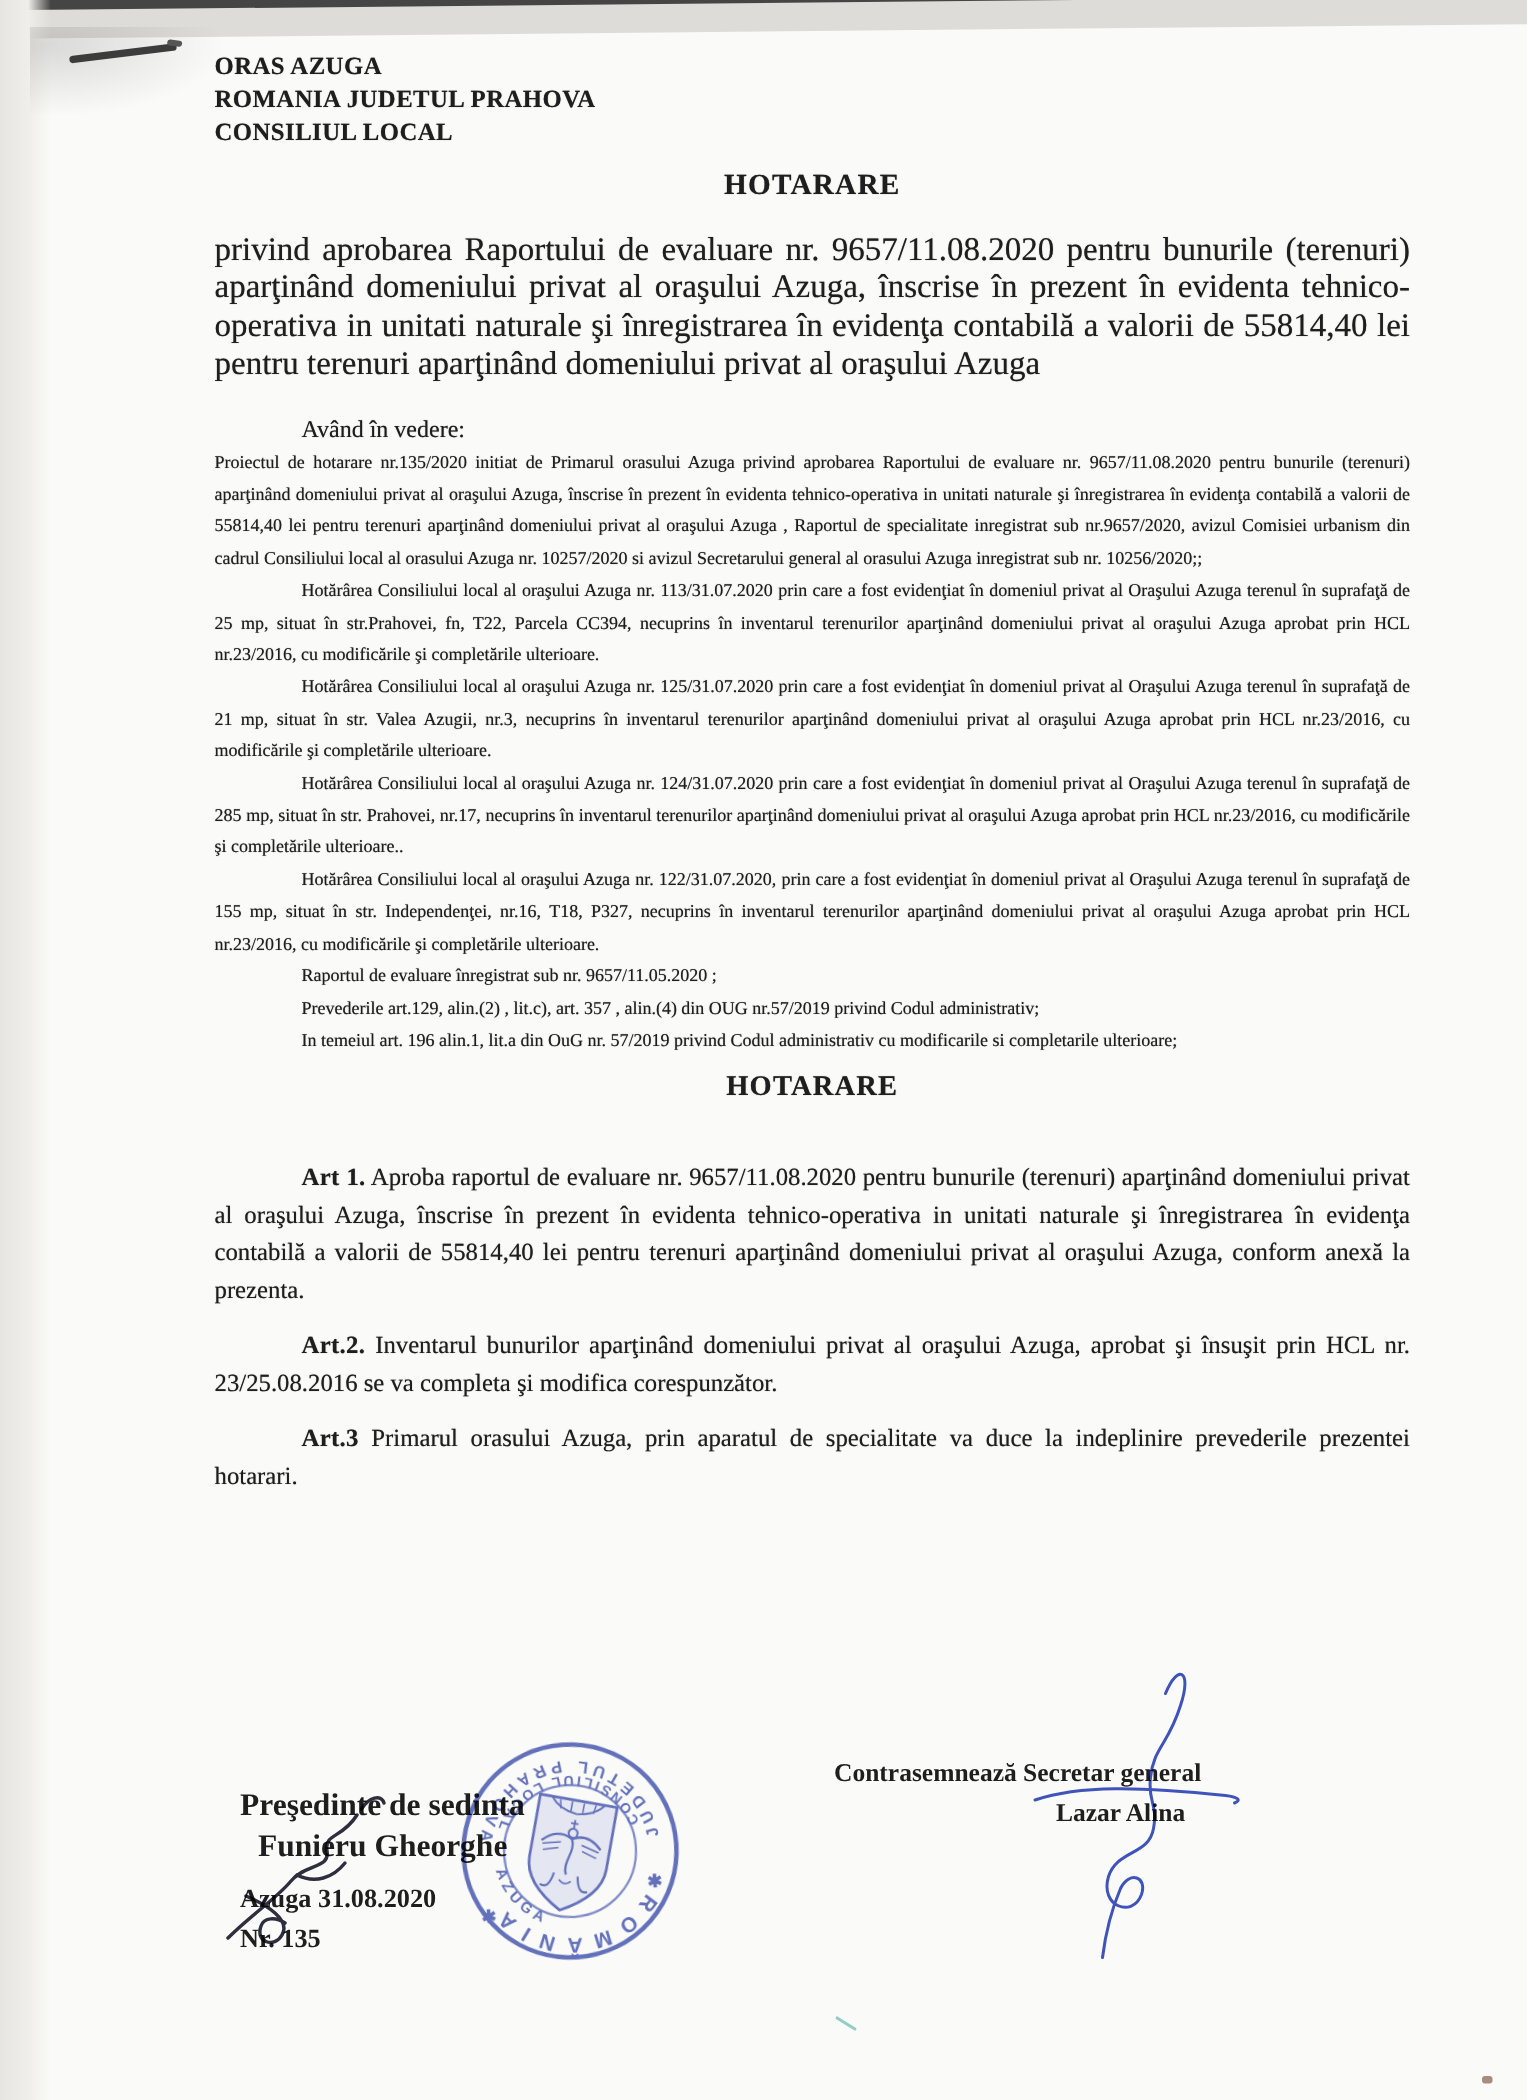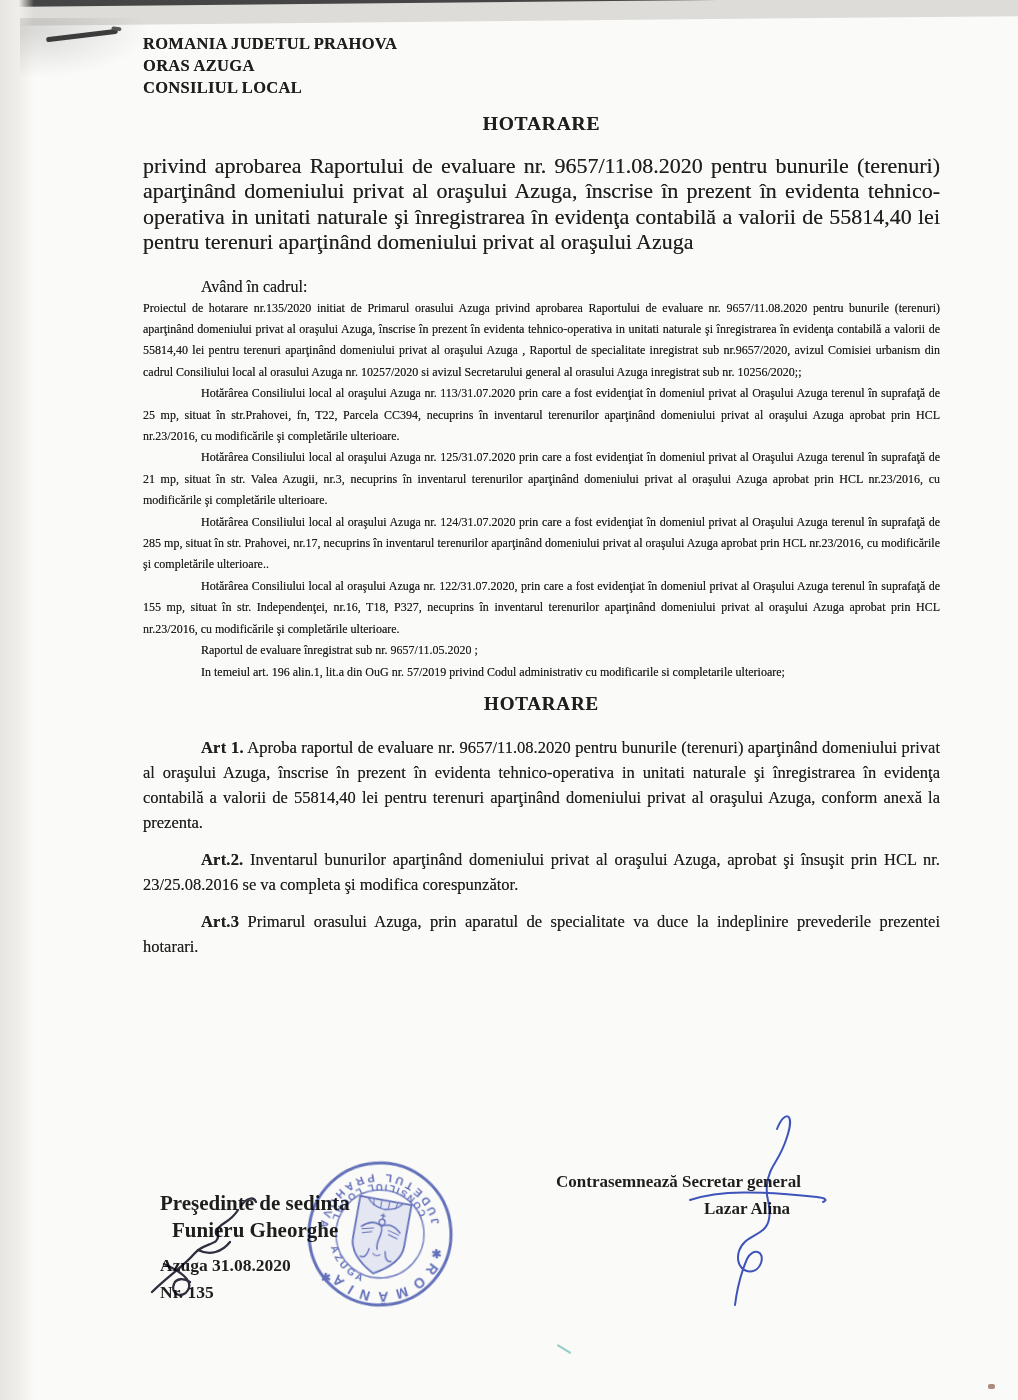--- a/index.html
+++ b/index.html
@@ -28,21 +28,21 @@
   .hdr{font-weight:bold;font-size:16.5px;line-height:22px;letter-spacing:.3px;}
   .title{font-weight:bold;font-size:19.5px;text-align:center;letter-spacing:.8px;margin-top:14px;}
   .title2{font-weight:bold;font-size:19px;text-align:center;letter-spacing:.8px;margin-top:10px;}
   .intro{font-size:22px;line-height:25.3px;text-align:justify;margin-top:18px;}
   .preamble{margin-top:16px;}
   .pre-head{font-size:16px;line-height:21.4px;text-indent:58px;}
   .pre-p{font-size:12px;line-height:21.4px;text-align:justify;margin:0;}
   .ind{text-indent:58px;}
   .adopt{font-weight:bold;font-size:16.5px;text-indent:58px;line-height:21.4px;margin:0;}
   .art{font-size:16.5px;line-height:25px;text-align:justify;text-indent:58px;margin:0;}
-  .art-1{margin-top:20px;}
+  .art-1{margin-top:36px;}
   .art-sp{margin-top:12px;}
   .art b{letter-spacing:.2px;}
   
   .sig-left{position:absolute;left:160px;top:1170px;font-weight:bold;font-size:21px;line-height:27px;margin-top:20px;}
   .sig-left .nm{margin-left:12px;}
   .sig-right{position:absolute;left:556px;top:1168px;font-weight:bold;font-size:17px;line-height:27px;}
   .sig-right .nm{margin-left:148px;}
   .date-block{position:absolute;left:160px;top:1252px;font-weight:bold;font-size:17.5px;line-height:27px;}
   .stamp{position:absolute;left:296px;top:1150px;width:168px;height:168px;opacity:.85;
          filter:blur(.3px);mix-blend-mode:multiply;transform:rotate(-4deg);}
@@ -57,35 +57,36 @@
 
   <div class="edge-lid"></div>
   <div class="edge-top"></div>
   <div class="edge-left"></div>
   <div class="corner-shadow"></div>
   <div class="staple"></div>
   <div class="speck-teal"></div>
   <div class="speck-brown"></div>
 
   <div class="content">
+    <div class="hdr">ORAS AZUGA</div>
     <div class="hdr">ROMANIA JUDETUL PRAHOVA</div>
-    <div class="hdr">ORAS AZUGA</div>
     <div class="hdr">CONSILIUL LOCAL</div>
 
     <div class="title">HOTARARE</div>
     <p class="intro">privind aprobarea Raportului de evaluare nr. 9657/11.08.2020 pentru bunurile (terenuri) aparţinând domeniului privat al oraşului Azuga, înscrise în prezent în evidenta tehnico-operativa in unitati naturale şi înregistrarea în evidenţa contabilă a valorii de 55814,40 lei pentru terenuri aparţinând domeniului privat al oraşului Azuga</p>
 
     <div class="preamble">
-      <div class="pre-head">Având în cadrul:</div>
+      <div class="pre-head">Având în vedere:</div>
       <p class="pre-p">Proiectul de hotarare nr.135/2020 initiat de Primarul orasului Azuga privind aprobarea Raportului de evaluare nr. 9657/11.08.2020 pentru bunurile (terenuri) aparţinând domeniului privat al oraşului Azuga, înscrise în prezent în evidenta tehnico-operativa in unitati naturale şi înregistrarea în evidenţa contabilă a valorii de 55814,40 lei pentru terenuri aparţinând domeniului privat al oraşului Azuga , Raportul de specialitate inregistrat sub nr.9657/2020, avizul Comisiei urbanism din cadrul Consiliului local al orasului Azuga nr. 10257/2020 si avizul Secretarului general al orasului Azuga inregistrat sub nr. 10256/2020;;</p>
       <p class="pre-p ind">Hotărârea Consiliului local al oraşului Azuga nr. 113/31.07.2020 prin care a fost evidenţiat în domeniul privat al Oraşului Azuga terenul în suprafaţă de 25 mp, situat în str.Prahovei, fn, T22, Parcela CC394, necuprins în inventarul terenurilor aparţinând domeniului privat al oraşului Azuga aprobat prin HCL nr.23/2016, cu modificările şi completările ulterioare.</p>
       <p class="pre-p ind">Hotărârea Consiliului local al oraşului Azuga nr. 125/31.07.2020 prin care a fost evidenţiat în domeniul privat al Oraşului Azuga terenul în suprafaţă de 21 mp, situat în str. Valea Azugii, nr.3, necuprins în inventarul terenurilor aparţinând domeniului privat al oraşului Azuga aprobat prin HCL nr.23/2016, cu modificările şi completările ulterioare.</p>
       <p class="pre-p ind">Hotărârea Consiliului local al oraşului Azuga nr. 124/31.07.2020 prin care a fost evidenţiat în domeniul privat al Oraşului Azuga terenul în suprafaţă de 285 mp, situat în str. Prahovei, nr.17, necuprins în inventarul terenurilor aparţinând domeniului privat al oraşului Azuga aprobat prin HCL nr.23/2016, cu modificările şi completările ulterioare..</p>
       <p class="pre-p ind">Hotărârea Consiliului local al oraşului Azuga nr. 122/31.07.2020, prin care a fost evidenţiat în domeniul privat al Oraşului Azuga terenul în suprafaţă de 155 mp, situat în str. Independenţei, nr.16, T18, P327, necuprins în inventarul terenurilor aparţinând domeniului privat al oraşului Azuga aprobat prin HCL nr.23/2016, cu modificările şi completările ulterioare.</p>
       <p class="pre-p ind">Raportul de evaluare înregistrat sub nr. 9657/11.05.2020 ;</p>
+      <p class="pre-p ind">Prevederile art.129, alin.(2) , lit.c), art. 357 , alin.(4) din OUG nr.57/2019 privind Codul administrativ;</p>
       <p class="pre-p ind">In temeiul art. 196 alin.1, lit.a din OuG nr. 57/2019 privind Codul administrativ cu modificarile si completarile ulterioare;</p>
     </div>
 
     <div class="title2">HOTARARE</div>
 
     <p class="art art-1"><b>Art 1.</b><span> Aproba raportul de evaluare nr. 9657/11.08.2020 pentru bunurile (terenuri) aparţinând domeniului privat al oraşului Azuga, înscrise în prezent în evidenta tehnico-operativa in unitati naturale şi înregistrarea în evidenţa contabilă a valorii de 55814,40 lei pentru terenuri aparţinând domeniului privat al oraşului Azuga, conform anexă la prezenta.</span></p>
     <p class="art art-sp"><b>Art.2.</b><span> Inventarul bunurilor aparţinând domeniului privat al oraşului Azuga, aprobat şi însuşit prin HCL nr. 23/25.08.2016 se va completa şi modifica corespunzător.</span></p>
     <p class="art art-sp"><b>Art.3</b><span> Primarul orasului Azuga, prin aparatul de specialitate va duce la indeplinire prevederile prezentei hotarari.</span></p>
   </div>
 

